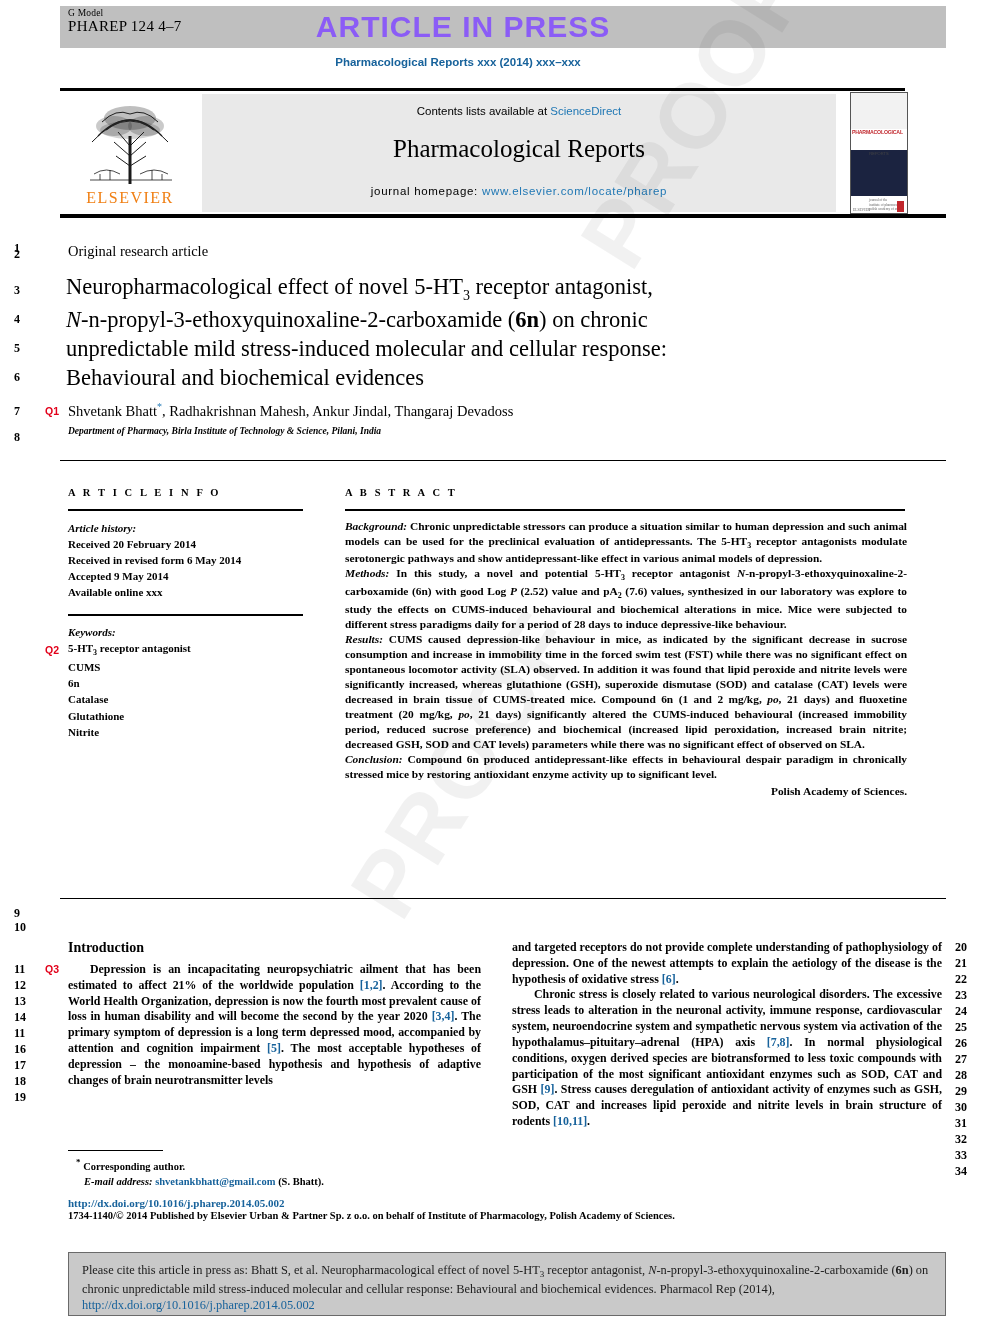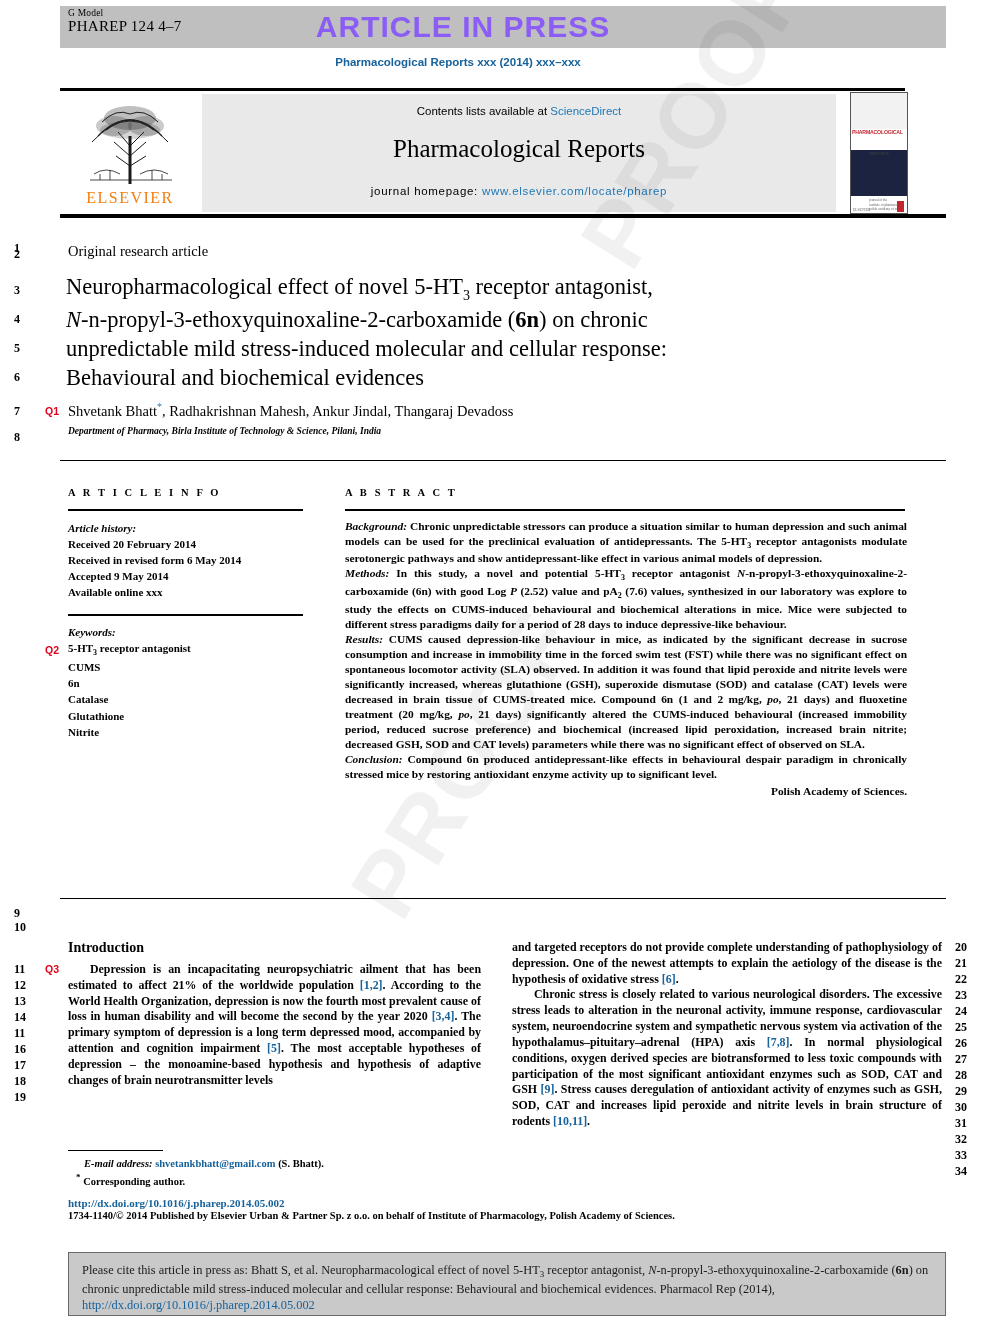--- a/index.html
+++ b/index.html
@@ -447,29 +447,29 @@
   <p>Depression is an incapacitating neuropsychiatric ailment that has been estimated to affect 21% of the worldwide population <span class="ref">[1,2]</span>. According to the World Health Organization, depression is now the fourth most prevalent cause of loss in human disability and will become the second by the year 2020 <span class="ref">[3,4]</span>. The primary symptom of depression is a long term depressed mood, accompanied by attention and cognition impairment <span class="ref">[5]</span>. The most acceptable hypotheses of depression – the monoamine-based hypothesis and hypothesis of adaptive changes of brain neurotransmitter levels</p>
 </div>
 
 <div id="col-right" class="bodycol">
   <p style="text-indent:0">and targeted receptors do not provide complete understanding of pathophysiology of depression. One of the newest attempts to explain the aetiology of the disease is the hypothesis of oxidative stress <span class="ref">[6]</span>.</p>
   <p>Chronic stress is closely related to various neurological disorders. The excessive stress leads to alteration in the neuronal activity, immune response, cardiovascular system, neuroendocrine system and sympathetic nervous system via activation of the hypothalamus–pituitary–adrenal (HPA) axis <span class="ref">[7,8]</span>. In normal physiological conditions, oxygen derived species are biotransformed to less toxic compounds with participation of the most significant antioxidant enzymes such as SOD, CAT and GSH <span class="ref">[9]</span>. Stress causes deregulation of antioxidant activity of enzymes such as GSH, SOD, CAT and increases lipid peroxide and nitrite levels in brain structure of rodents <span class="ref">[10,11]</span>.</p>
 </div>
 
 <div id="footnote">
   <div class="fn-rule"></div>
+  <div class="fn-line">
+    <sup>*</sup>
+    <span>Corresponding author.</span>
+  </div>
   <div class="fn-line" style="padding-left:16px">
     <span class="it">E-mail address:</span>
     <a href="#">shvetankbhatt@gmail.com</a>
     <span>(S. Bhatt).</span>
   </div>
-  <div class="fn-line">
-    <sup>*</sup>
-    <span>Corresponding author.</span>
-  </div>
 </div>
 
 <div id="doiblock">
   <div class="doi">http://dx.doi.org/10.1016/j.pharep.2014.05.002</div>
   <div class="issn">1734-1140/© 2014 Published by Elsevier Urban &amp; Partner Sp. z o.o. on behalf of Institute of Pharmacology, Polish Academy of Sciences.</div>
 </div>
 
 <div id="citebox">
   <div id="citetext">
     <span>Please cite this article in press as: Bhatt S, et al. Neuropharmacological effect of novel 5-HT</span><sub>3</sub><span> receptor antagonist, </span><span class="it">N</span><span>-n-propyl-3-ethoxyquinoxaline-2-carboxamide (</span><b>6n</b><span>) on chronic unpredictable mild stress-induced molecular and cellular response: Behavioural and biochemical evidences. Pharmacol Rep (2014), </span><a href="#">http://dx.doi.org/10.1016/j.pharep.2014.05.002</a>

